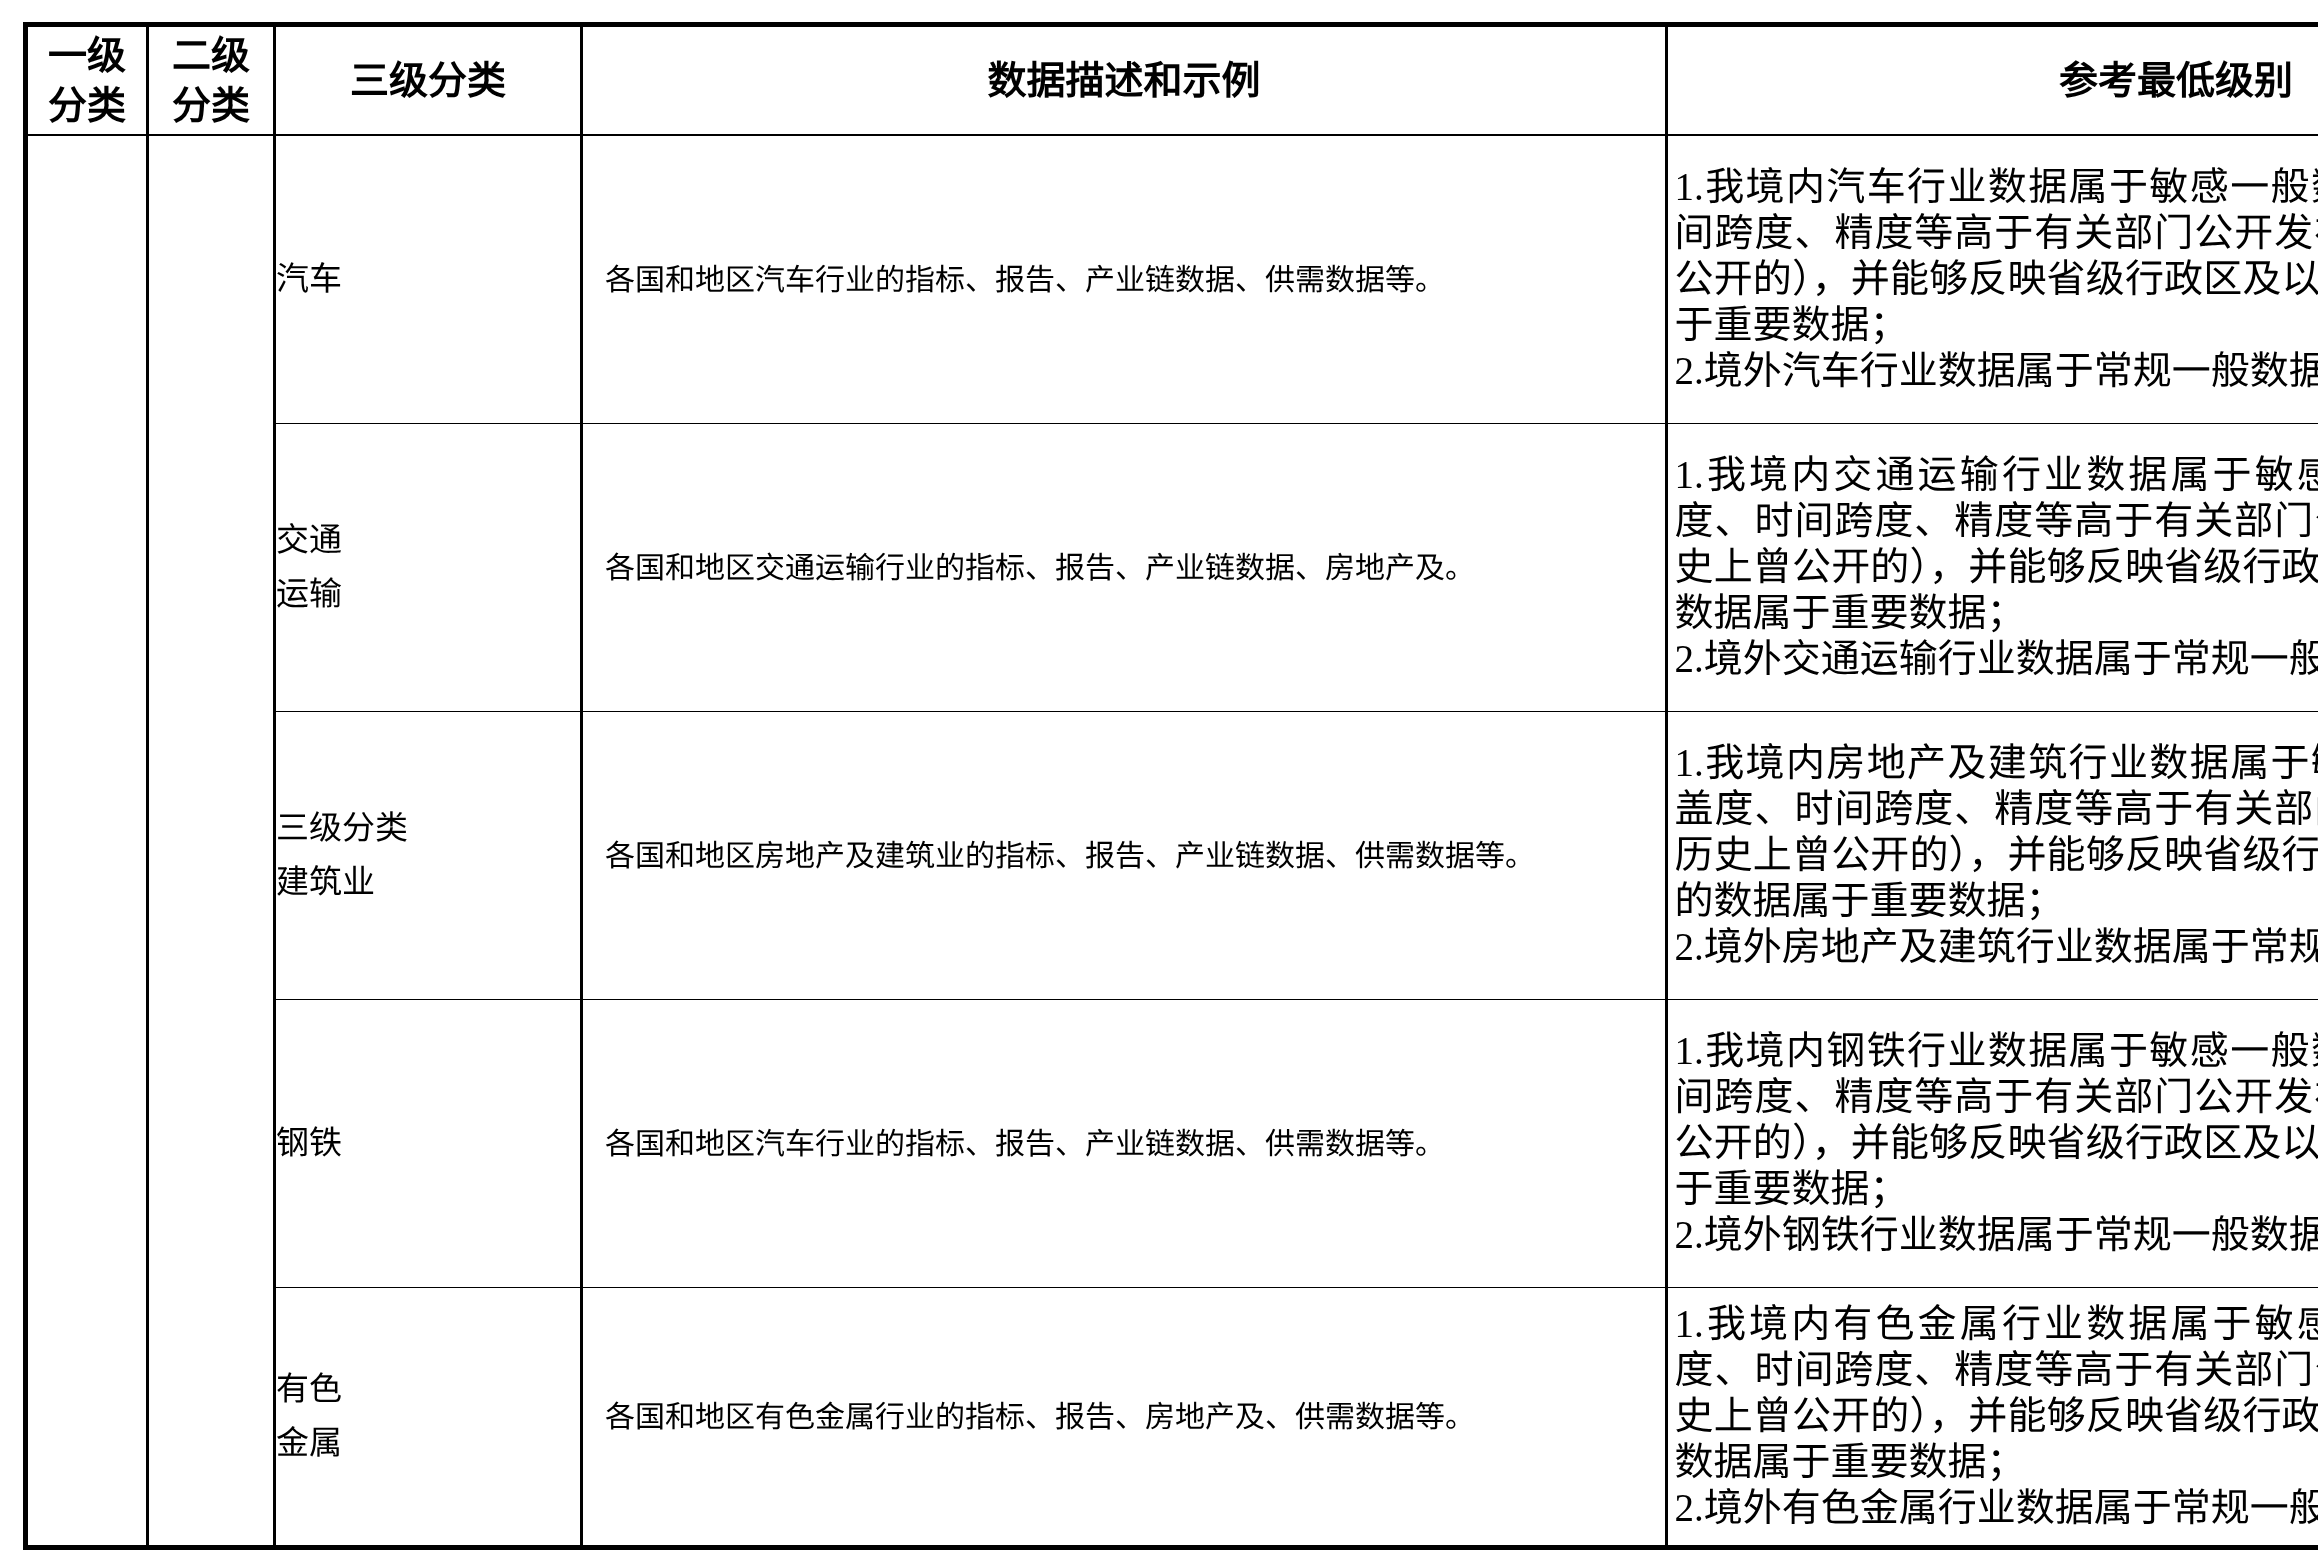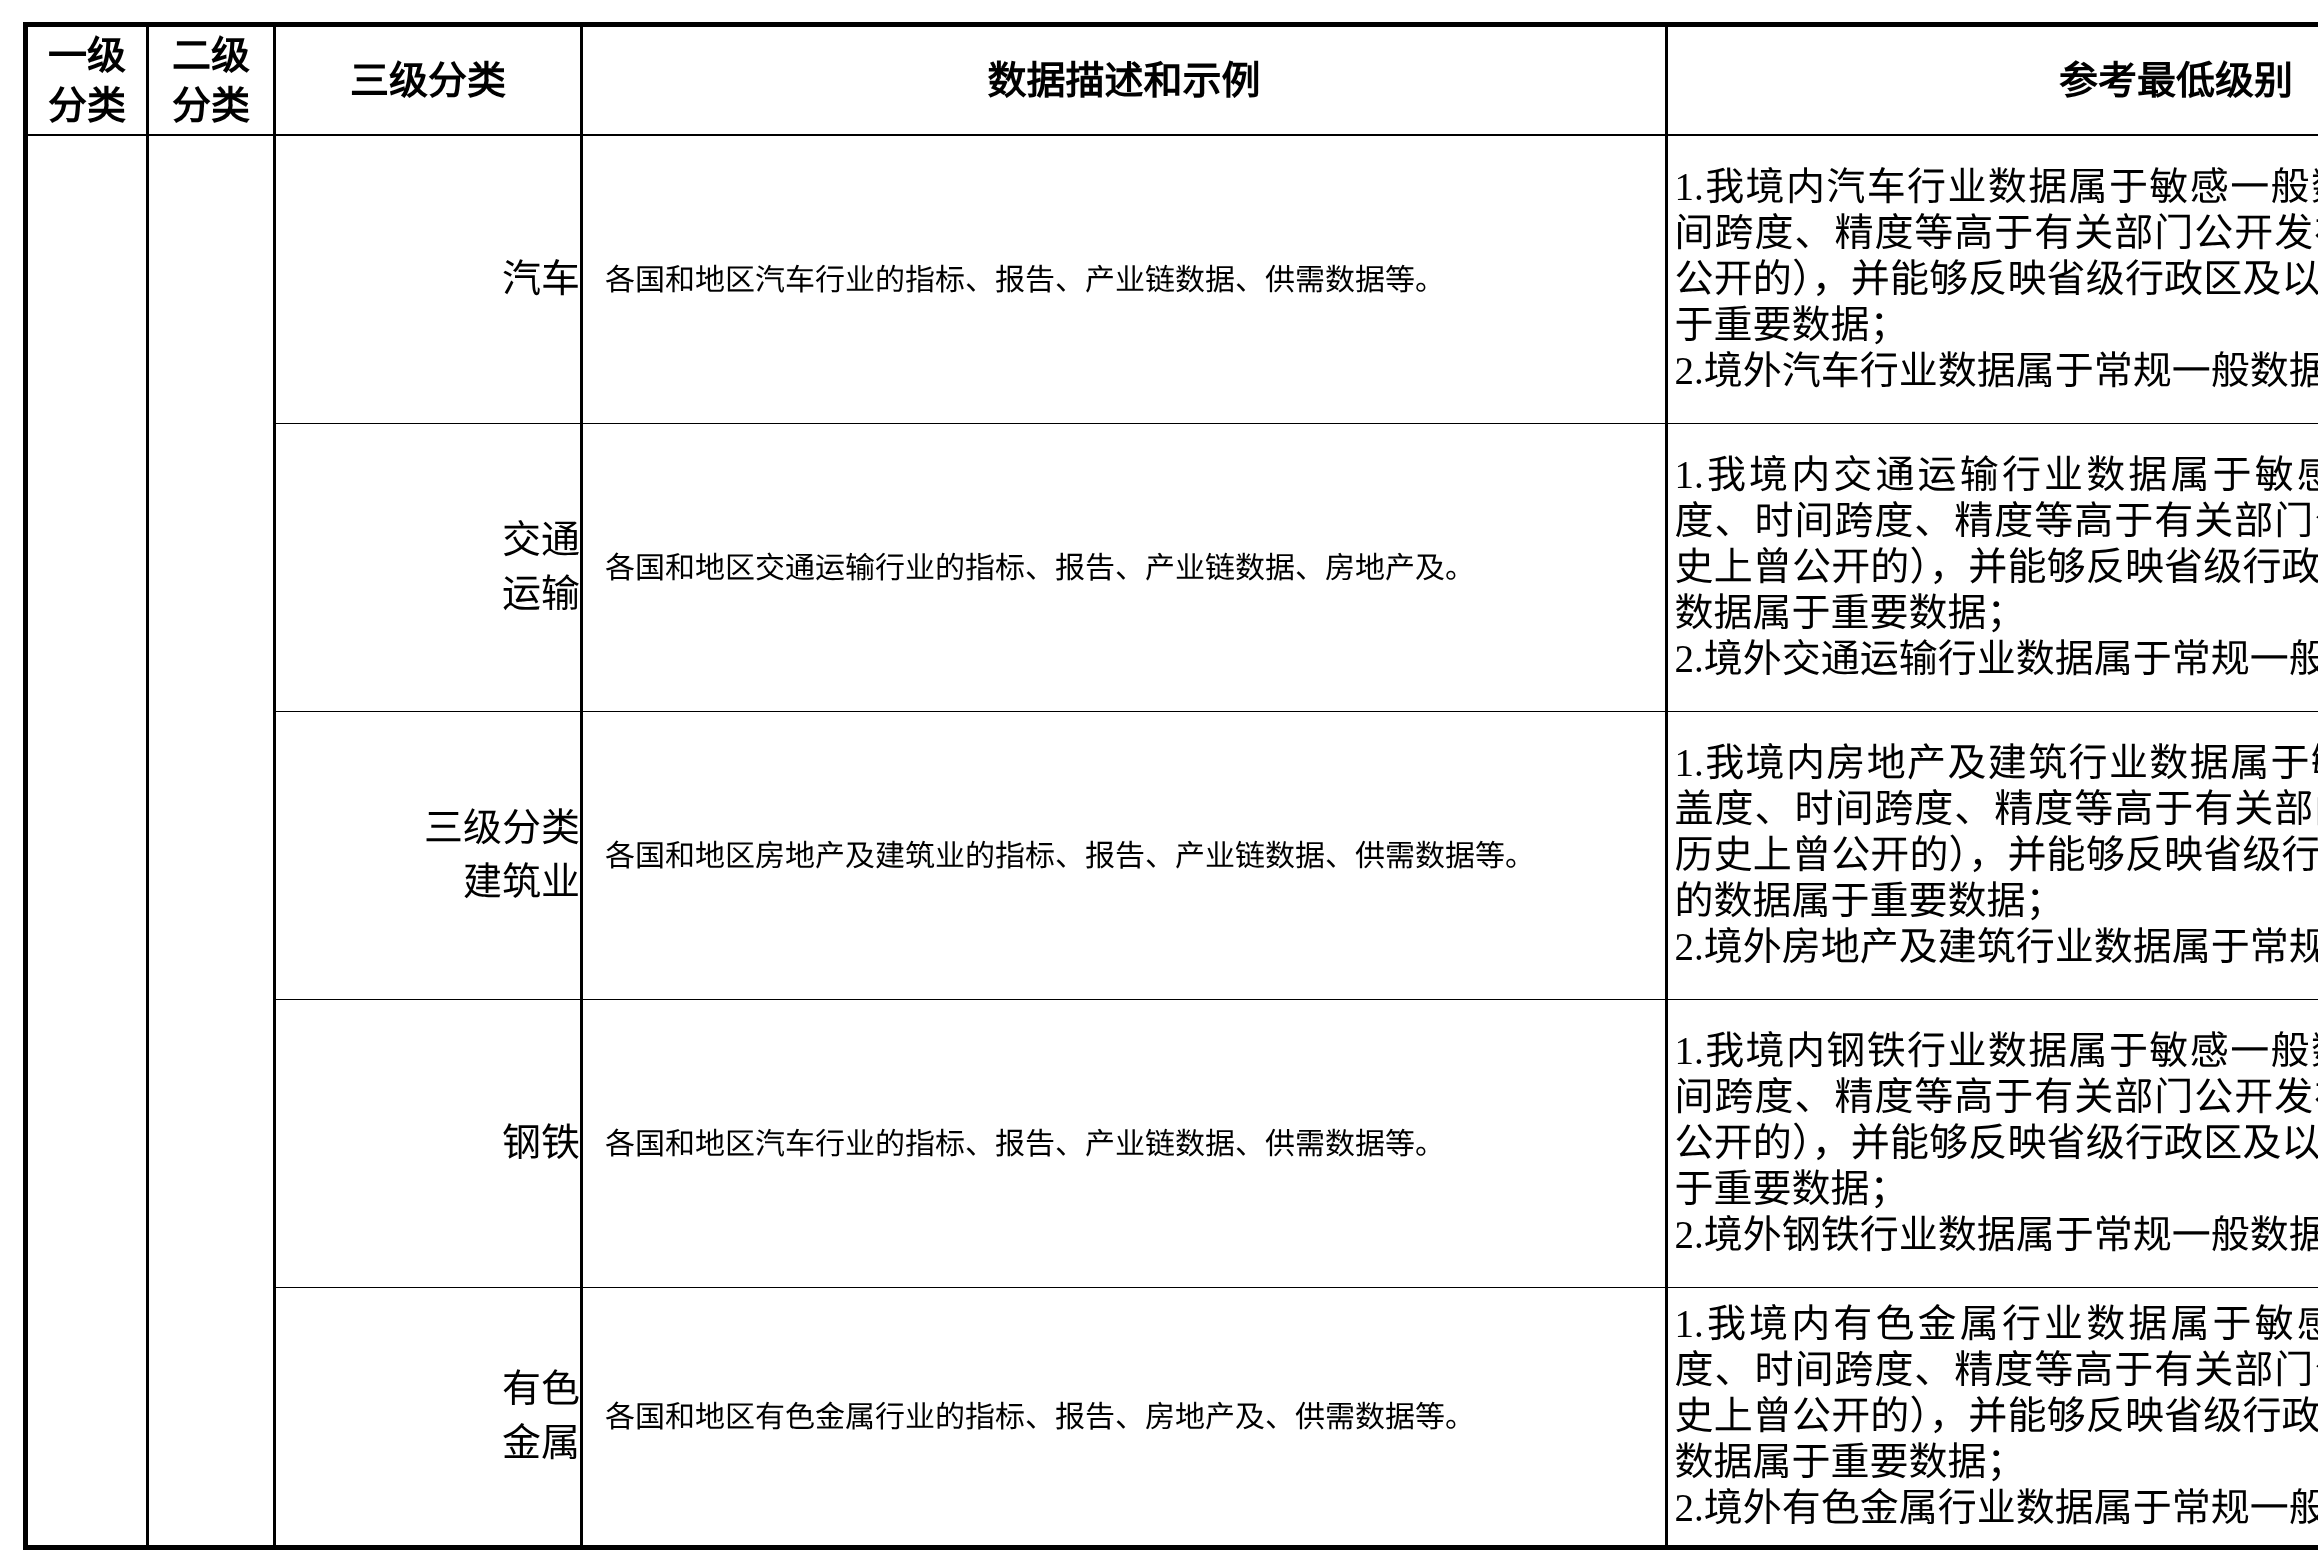--- a/index.html
+++ b/index.html
@@ -43,23 +43,23 @@
     white-space: pre-line;
   }
   tbody td {
     border-top-width: 1.9px;
     border-bottom-width: 1.9px;
   }
   tr.data-row { height: 288px; }
   tr.data-row-last { height: 260px; }
   td.empty-cell { border-bottom-width: 5.1px; }
   td.cat-cell {
-    font-size: 39px;
+    font-size: 33px;
     line-height: 54px;
-    text-align: right;
+    text-align: left;
     vertical-align: middle;
     white-space: pre-line;
     margin-left: 11px;
   }
   td.desc-cell {
     font-size: 30px;
     line-height: 63px;
     text-align: justify;
     text-justify: inter-ideograph;
     vertical-align: middle;

